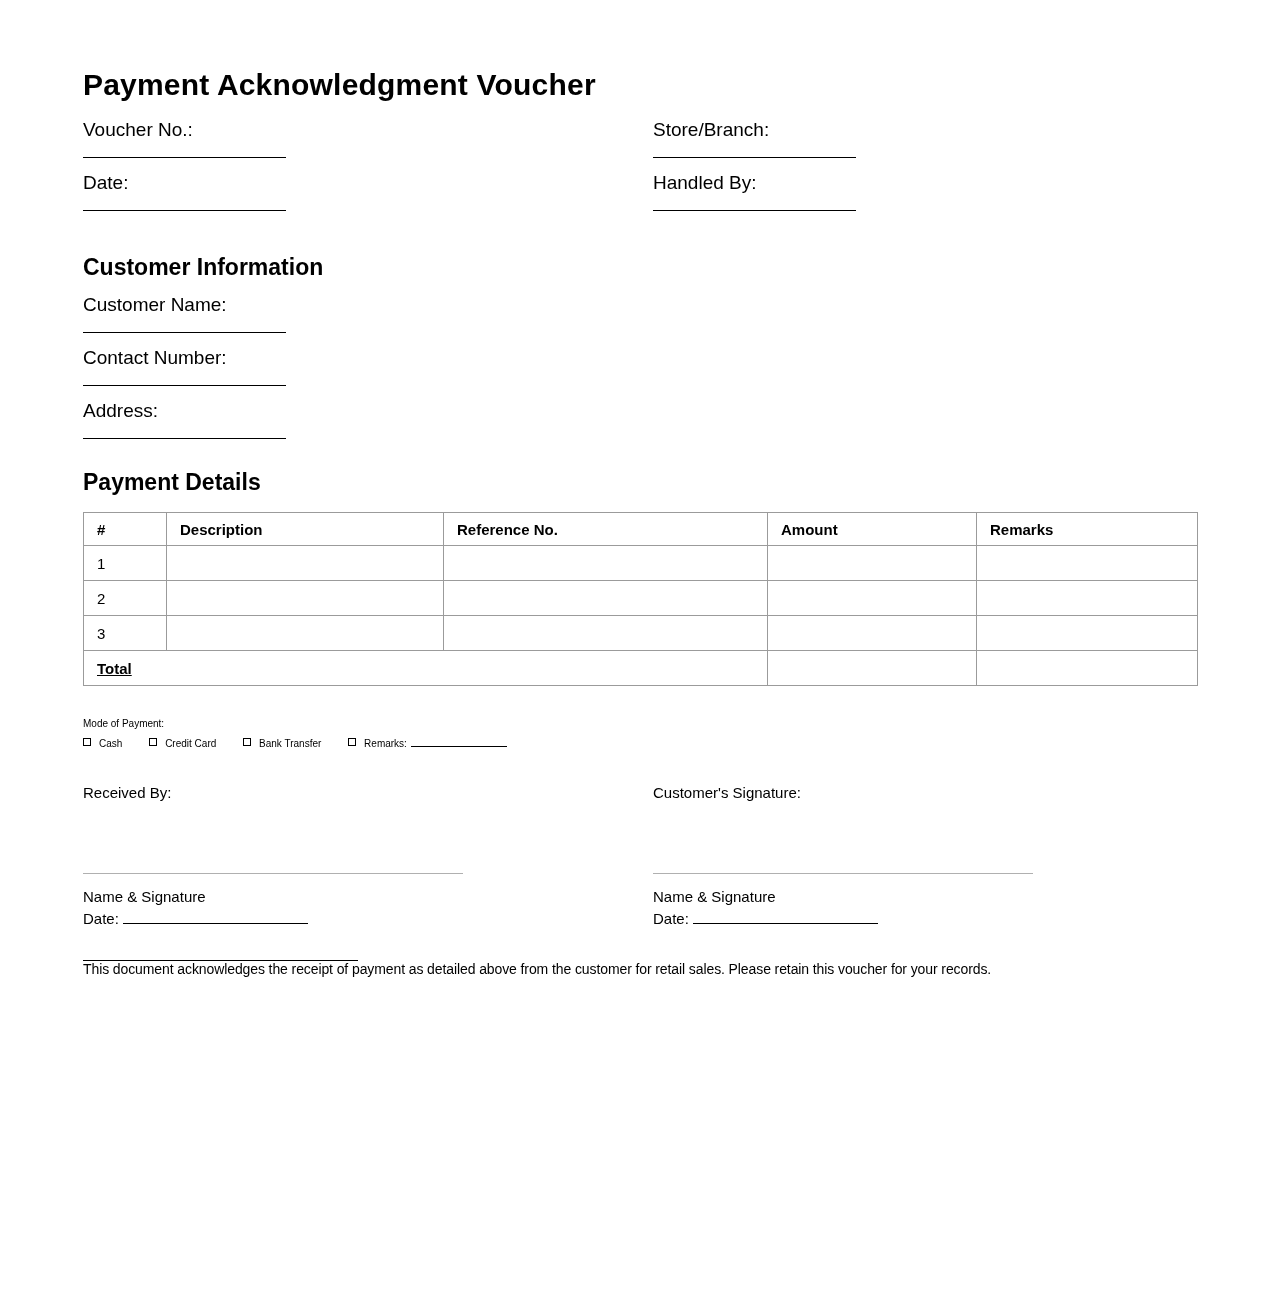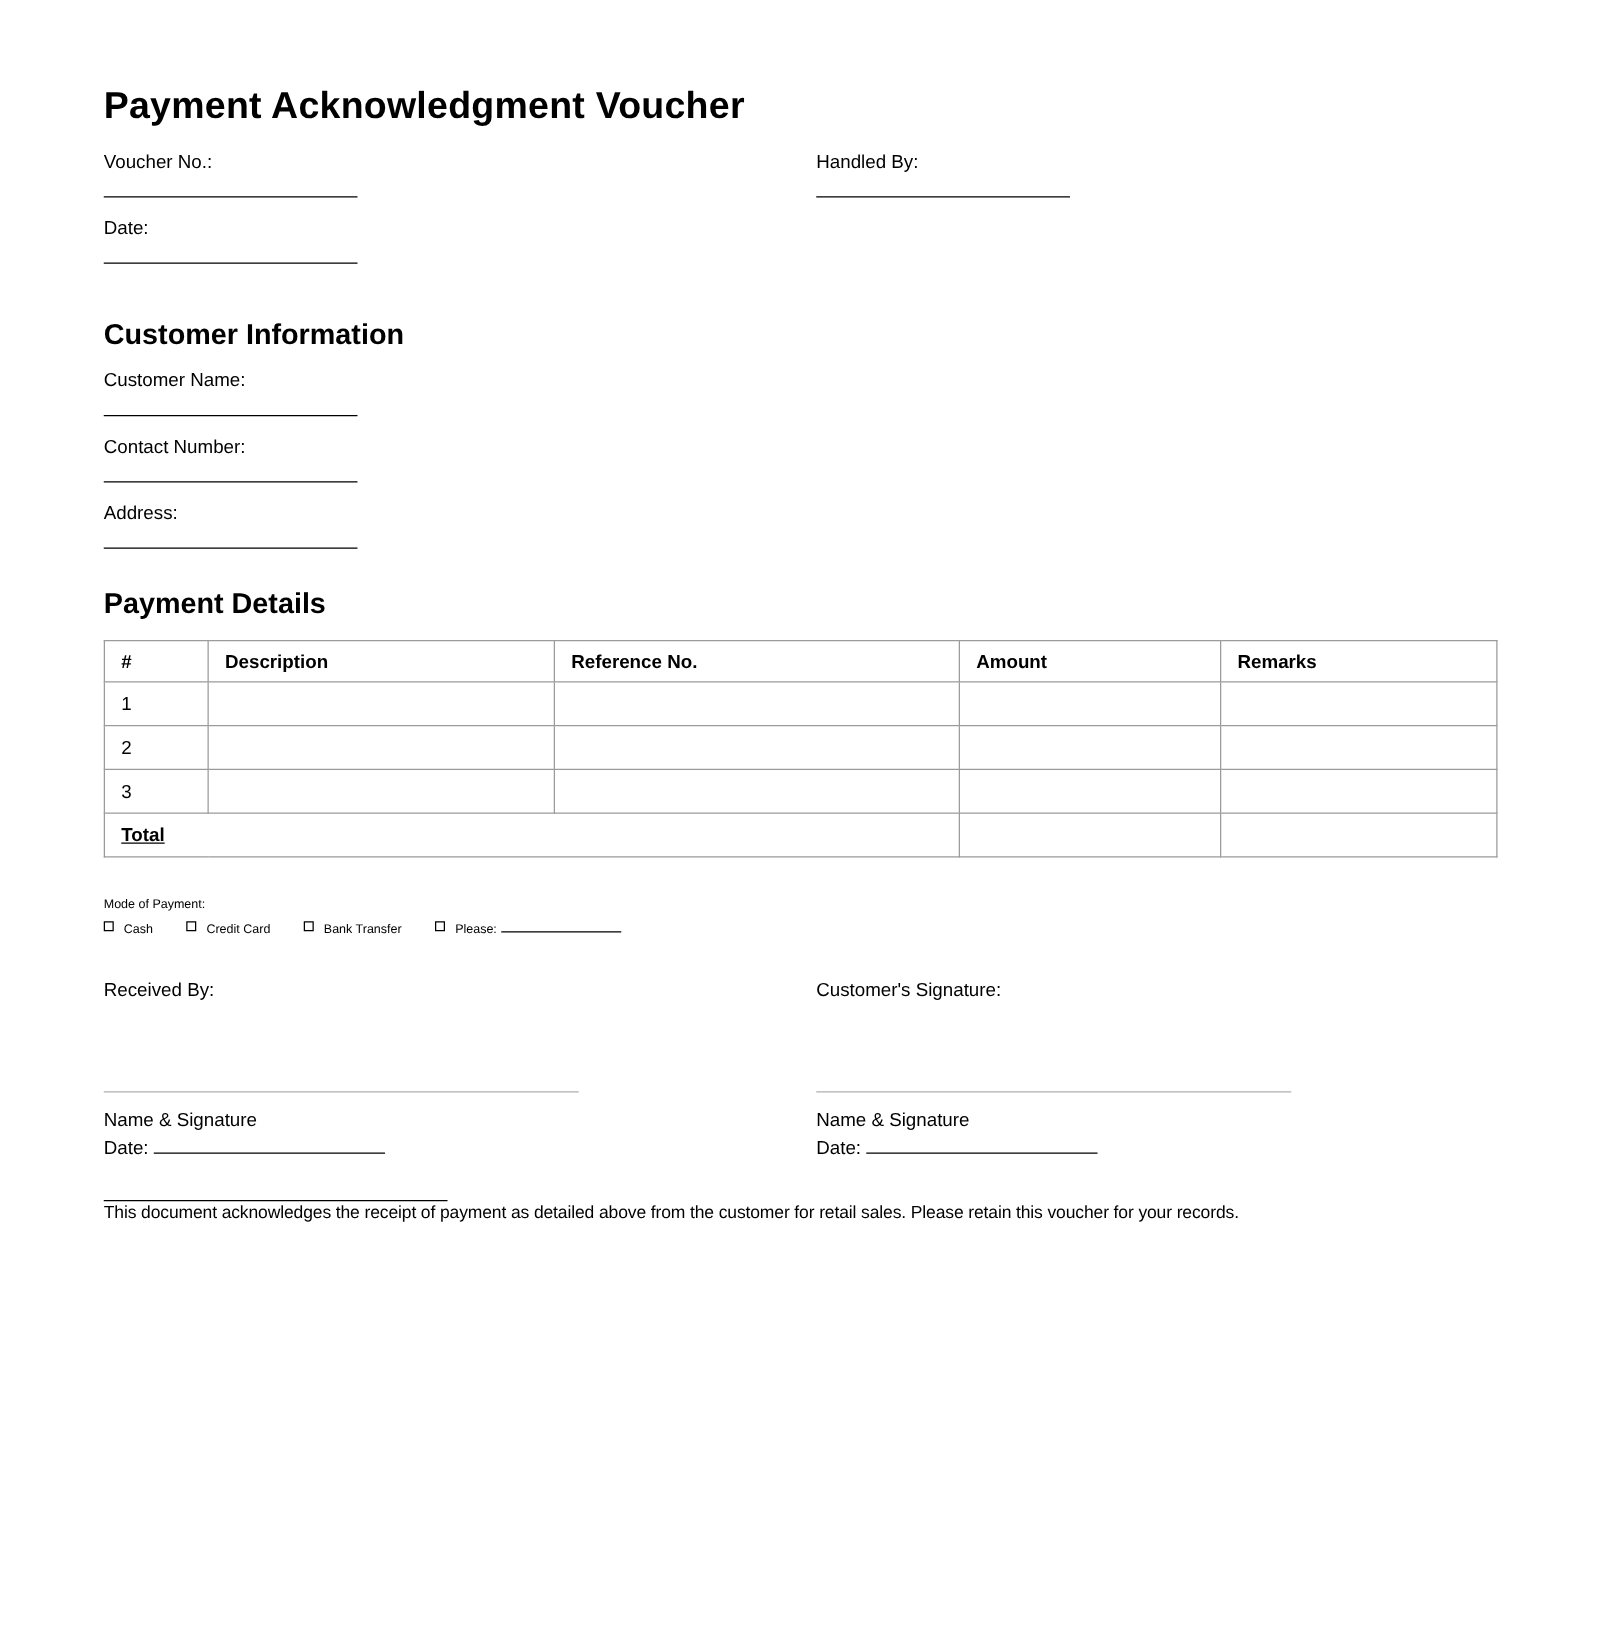--- a/index.html
+++ b/index.html
@@ -25,21 +25,21 @@
     font-size: 23px;
     font-weight: bold;
     margin: 30px 0 16px 0;
   }
   .two-col {
     display: grid;
     grid-template-columns: 570px 1fr;
   }
   .field { margin-bottom: 17px; }
   .field-label {
-    font-size: 15px;
+    font-size: 19px;
     line-height: 15px;
     margin-bottom: 20px;
   }
   .field-line {
     width: 203px;
     border-bottom: 1.5px solid #000000;
     height: 1px;
   }
   
   table.payments {
@@ -125,20 +125,24 @@
         <div class="field-label">Voucher No.:</div>
         <div class="field-line"></div>
       </div>
       <div class="field">
         <div class="field-label">Date:</div>
         <div class="field-line"></div>
       </div>
     </div>
     <div>
       <div class="field">
+        <div class="field-label">Store/Branch:</div>
+        <div class="field-line"></div>
+      </div>
+      <div class="field">
         <div class="field-label">Handled By:</div>
         <div class="field-line"></div>
       </div>
     </div>
   </div>
 
   <h2 class="section-heading" style="margin-top:26px;">Customer Information</h2>
   <div>
     <div class="field">
       <div class="field-label">Customer Name:</div>
@@ -201,21 +205,21 @@
       </tr>
     </tbody>
   </table>
 
   <div class="mode-section">
     <div>Mode of Payment:</div>
     <div class="mode-options">
       <span class="mode-option"><span class="cbx"></span><span>Cash</span></span>
       <span class="mode-option"><span class="cbx"></span><span>Credit Card</span></span>
       <span class="mode-option"><span class="cbx"></span><span>Bank Transfer</span></span>
-      <span class="mode-option"><span class="cbx"></span><span>Please:</span><span class="others-line"></span></span>
+      <span class="mode-option"><span class="cbx"></span><span>Remarks:</span><span class="others-line"></span></span>
     </div>
   </div>
 
   <div class="two-col sig-section">
     <div>
       <div class="sig-label">Received By:</div>
       <div class="sig-line"></div>
       <div class="sig-name">Name &amp; Signature</div>
       <div class="sig-date"><span>Date:</span><span class="date-line"></span></div>
     </div>

